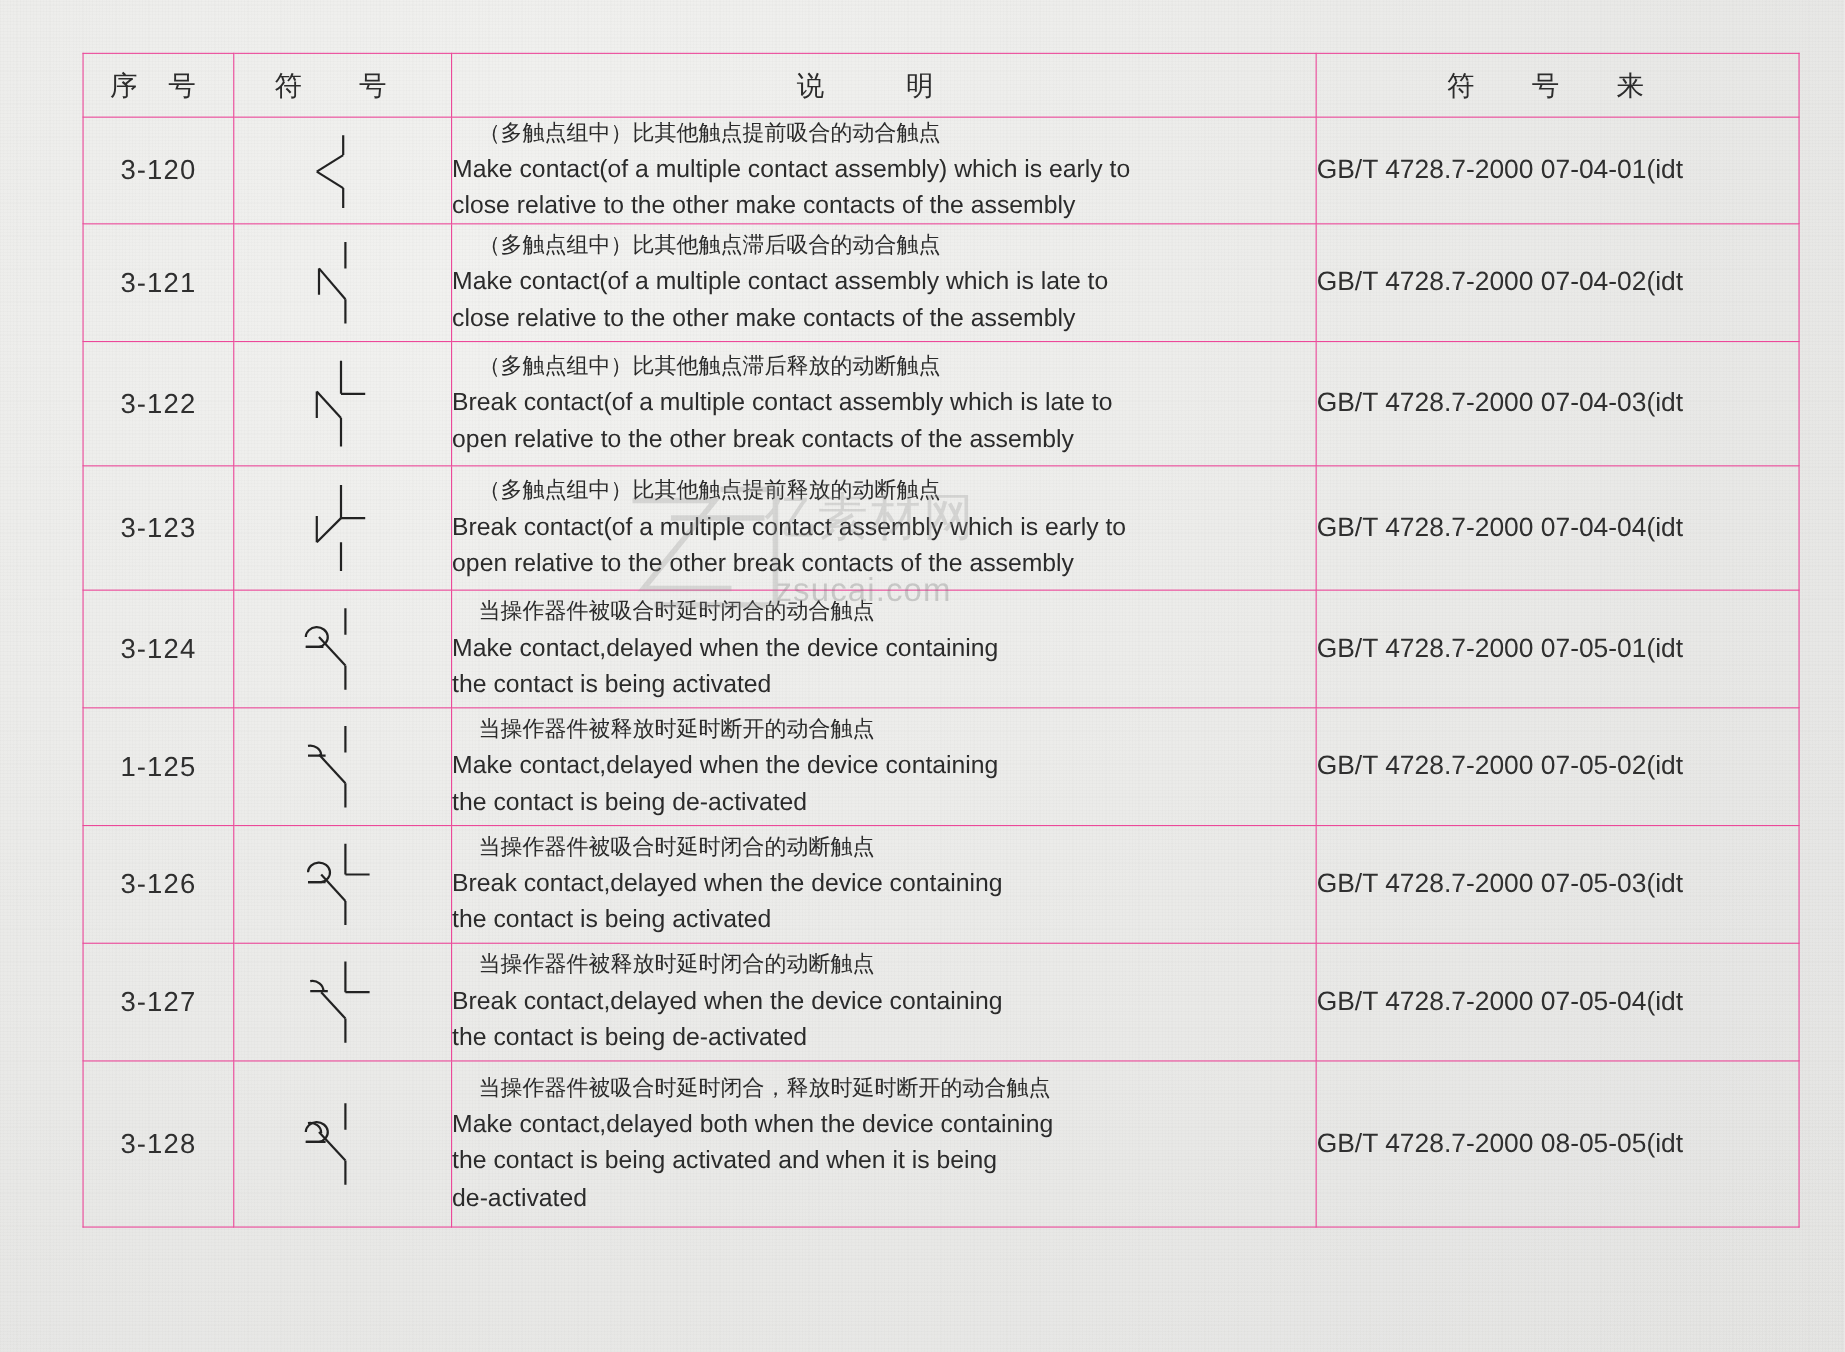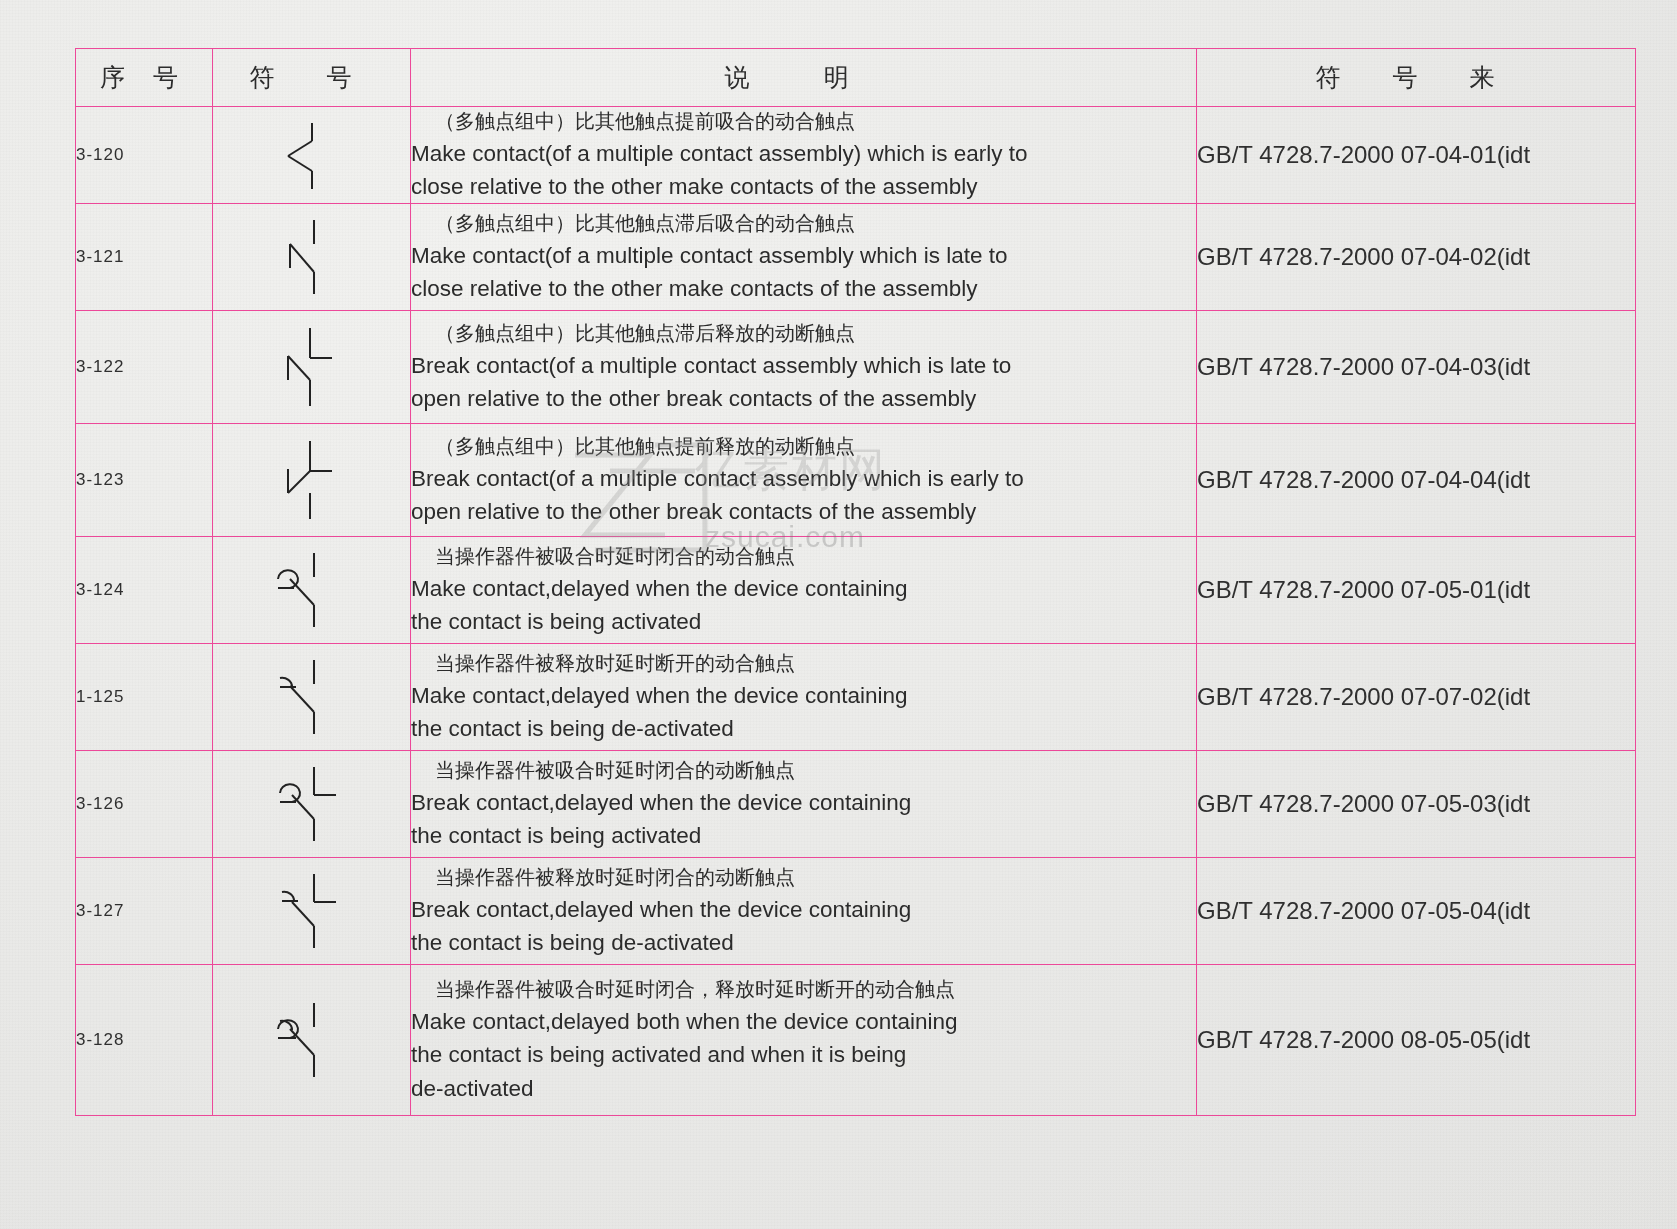--- a/index.html
+++ b/index.html
@@ -58,22 +58,23 @@
     font-size: 25px;
     font-weight: normal;
     color: #2c2c2c;
     letter-spacing: 10px;
     white-space: nowrap;
   }
   .hdr.wide { letter-spacing: 22px; }
   .hdr.widest { letter-spacing: 34px; font-family: Liberation Serif, serif; }
 
   .cell-no {
-    font-family: "Liberation Sans", sans-serif;
-    font-size: 17px;
+    text-align: center;
+    font-family: "Liberation Sans", sans-serif;
+    font-size: 25px;
     color: #2f2f2f;
     letter-spacing: 1px;
   }
   .cell-src {
     padding-left: 14px;
     font-family: "Liberation Sans", sans-serif;
     font-size: 24px;
     color: #2f2f2f;
     white-space: nowrap;
     overflow: hidden;
@@ -268,21 +269,21 @@
               <path d="M 28 24 A 10 9 0 0 1 40 33"></path>
               <line x1="28" y1="33" x2="44" y2="33"></line>
             </g>
           </svg>
         </td>
         <td class="cell-desc">
           <div class="desc-cn">当操作器件被释放时延时断开的动合触点</div>
           <div class="desc-en">Make contact,delayed when the device containing</div>
           <div class="desc-en">the contact is being de-activated</div>
         </td>
-        <td class="cell-src">GB/T 4728.7-2000 07-07-02(idt</td>
+        <td class="cell-src">GB/T 4728.7-2000 07-05-02(idt</td>
       </tr>
 
       <tr style="height:107px;">
         <td class="cell-no">3-126</td>
         <td class="cell-sym">
           <svg width="120" height="86" viewBox="0 0 120 86">
             <g stroke="#222" stroke-width="2" fill="none">
               <line x1="62" y1="6" x2="62" y2="34"></line>
               <line x1="62" y1="34" x2="84" y2="34"></line>
               <line x1="62" y1="58" x2="62" y2="80"></line>

